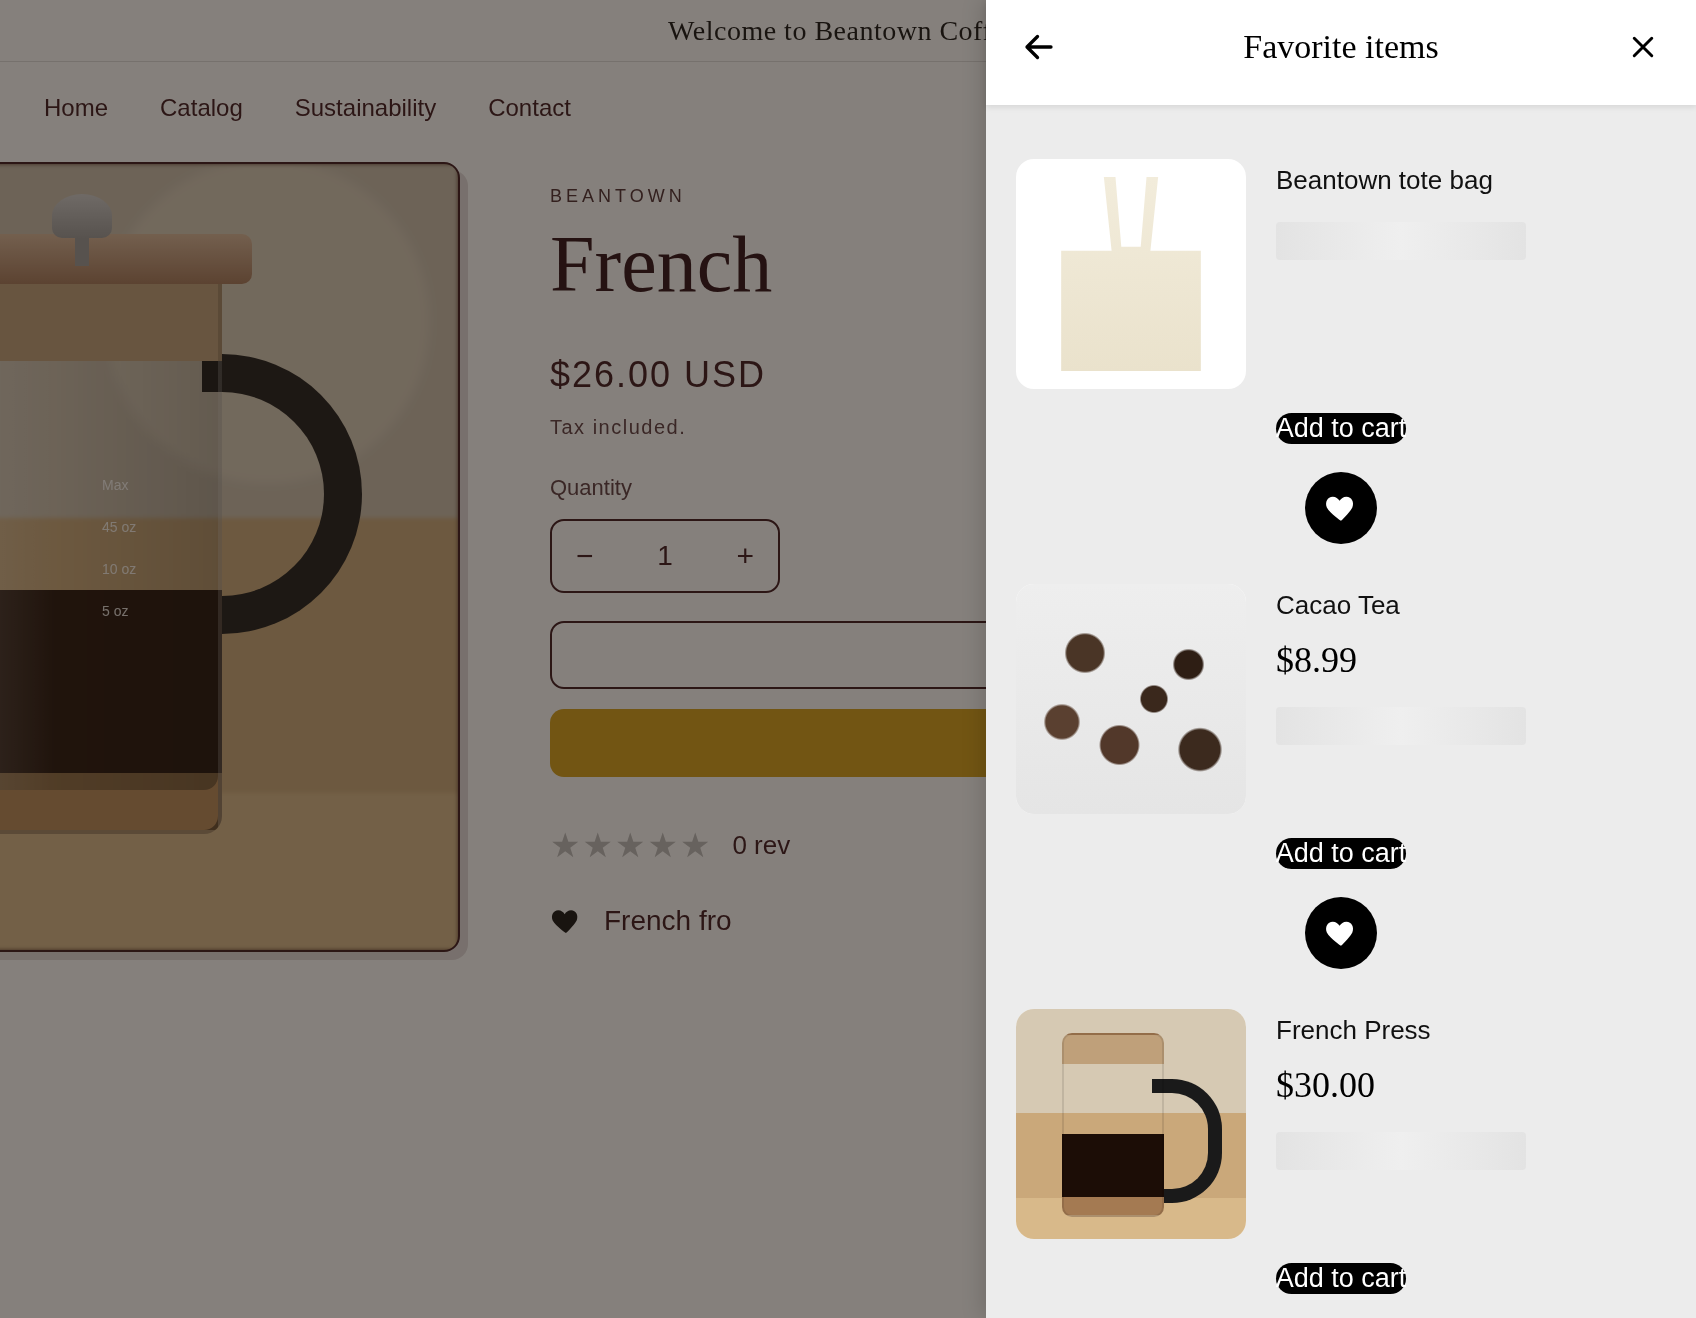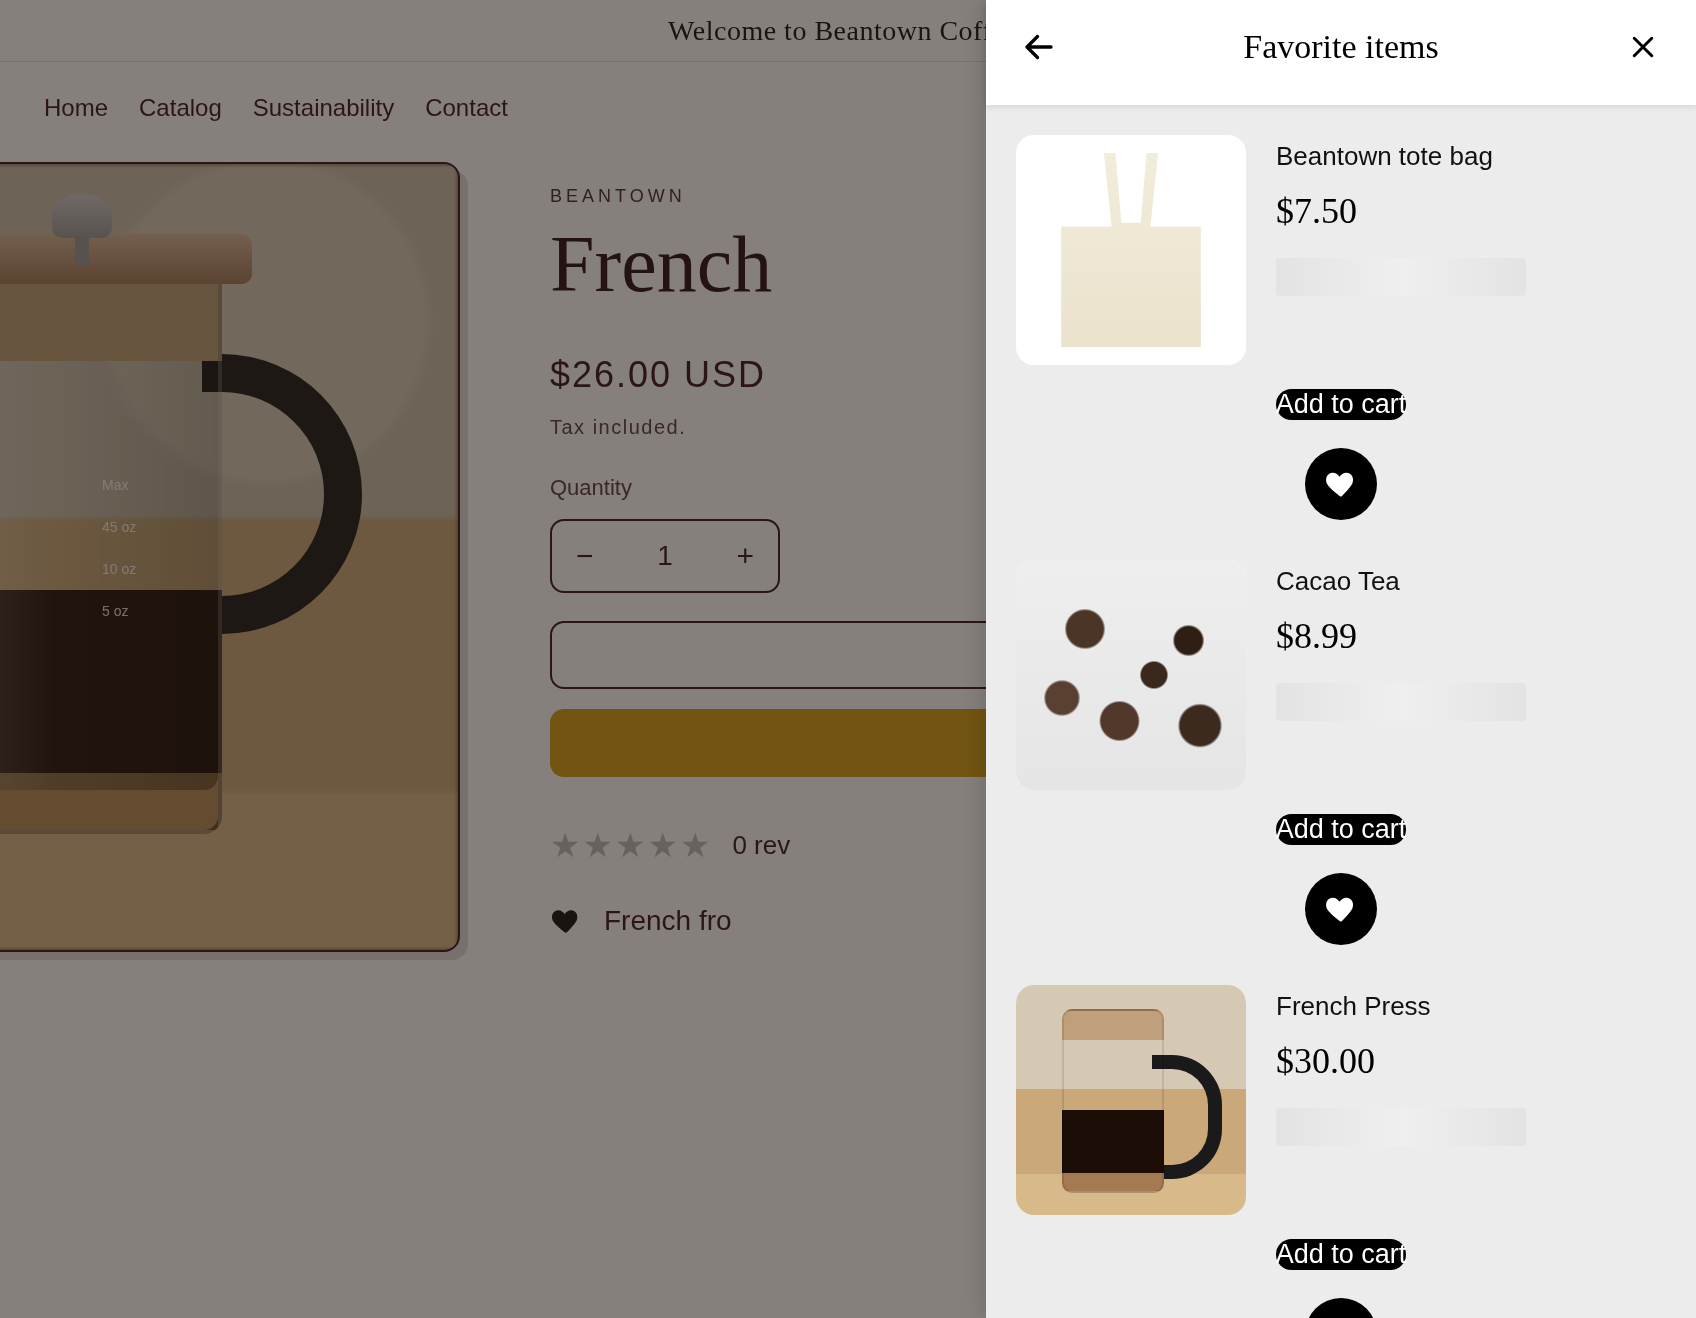--- a/index.html
+++ b/index.html
@@ -17,21 +17,21 @@
     display: flex;
     align-items: center;
     justify-content: center;
     font-size: 28px;
     letter-spacing: 0.5px;
     color: #111;
     border-bottom: 1px solid #ddd;
   }
   .nav {
     display: flex;
-    gap: 31px;
+    gap: 52px;
     padding: 32px 44px 40px;
     font-family: -apple-system, Helvetica, Arial, sans-serif;
     font-size: 24px;
     color: #3a141c;
   }
   .nav span { cursor: pointer; }
   .product-row {
     display: flex;
     gap: 90px;
     padding: 0 0 40px 0;
@@ -147,21 +147,21 @@
     text-align: center;
   }
   .drawer-title { font-family: Georgia, serif; font-size: 34px; }
   .icon-btn { width: 46px; height: 46px; display:flex; align-items:center; justify-content:center; cursor:pointer; }
   .drawer-body {
     flex: 1; overflow-y: auto;
     background: #ececec;
     padding: 30px 30px 40px;
   }
   .fav-card { margin-bottom: 40px; }
-  .fav-top { display:flex; gap: 30px; }
+  .fav-top { display:flex; gap: 30px; margin-top: 24px; }
   .fav-img {
     width: 230px; height: 230px; border-radius: 18px; background: #fff;
     position: relative; overflow: hidden; flex-shrink: 0;
   }
   .fav-info { flex: 1; padding-top: 6px; }
   .fav-name { font-family: -apple-system, Helvetica, Arial, sans-serif; font-size: 26px; color: #111; }
   .fav-price { font-family: Georgia, serif; font-size: 36px; margin-top: 18px; }
   .skeleton {
     margin-top: 26px; width: 250px; height: 38px; border-radius: 4px;
     background: linear-gradient(90deg,#e3e3e3,#efefef,#e3e3e3);
@@ -296,21 +296,20 @@
 
   <div class="drawer-body">
 
     <div class="fav-card">
       <div class="fav-top">
         <div class="fav-img">
           <div class="thumb-tote"></div>
         </div>
         <div class="fav-info">
           <div class="fav-name">Beantown tote bag</div>
-          <div class="fav-price">$7.50</div>
           <div class="skeleton"></div>
         </div>
       </div>
       <div class="fav-actions">
         <div class="add-btn">
           <span>Add to cart</span>
         </div>
         <div class="heart-btn">
           <svg viewBox="0 0 24 24">
             <path fill="#fff" d="M12 21s-7.5-4.9-10-9.4C.5 8 2.4 4 6.2 4c2.2 0 3.7 1.3 4.8 2.9C12.1 5.3 13.6 4 15.8 4 19.6 4 21.5 8 20 11.6 17.5 16.1 12 21 12 21z"></path>

